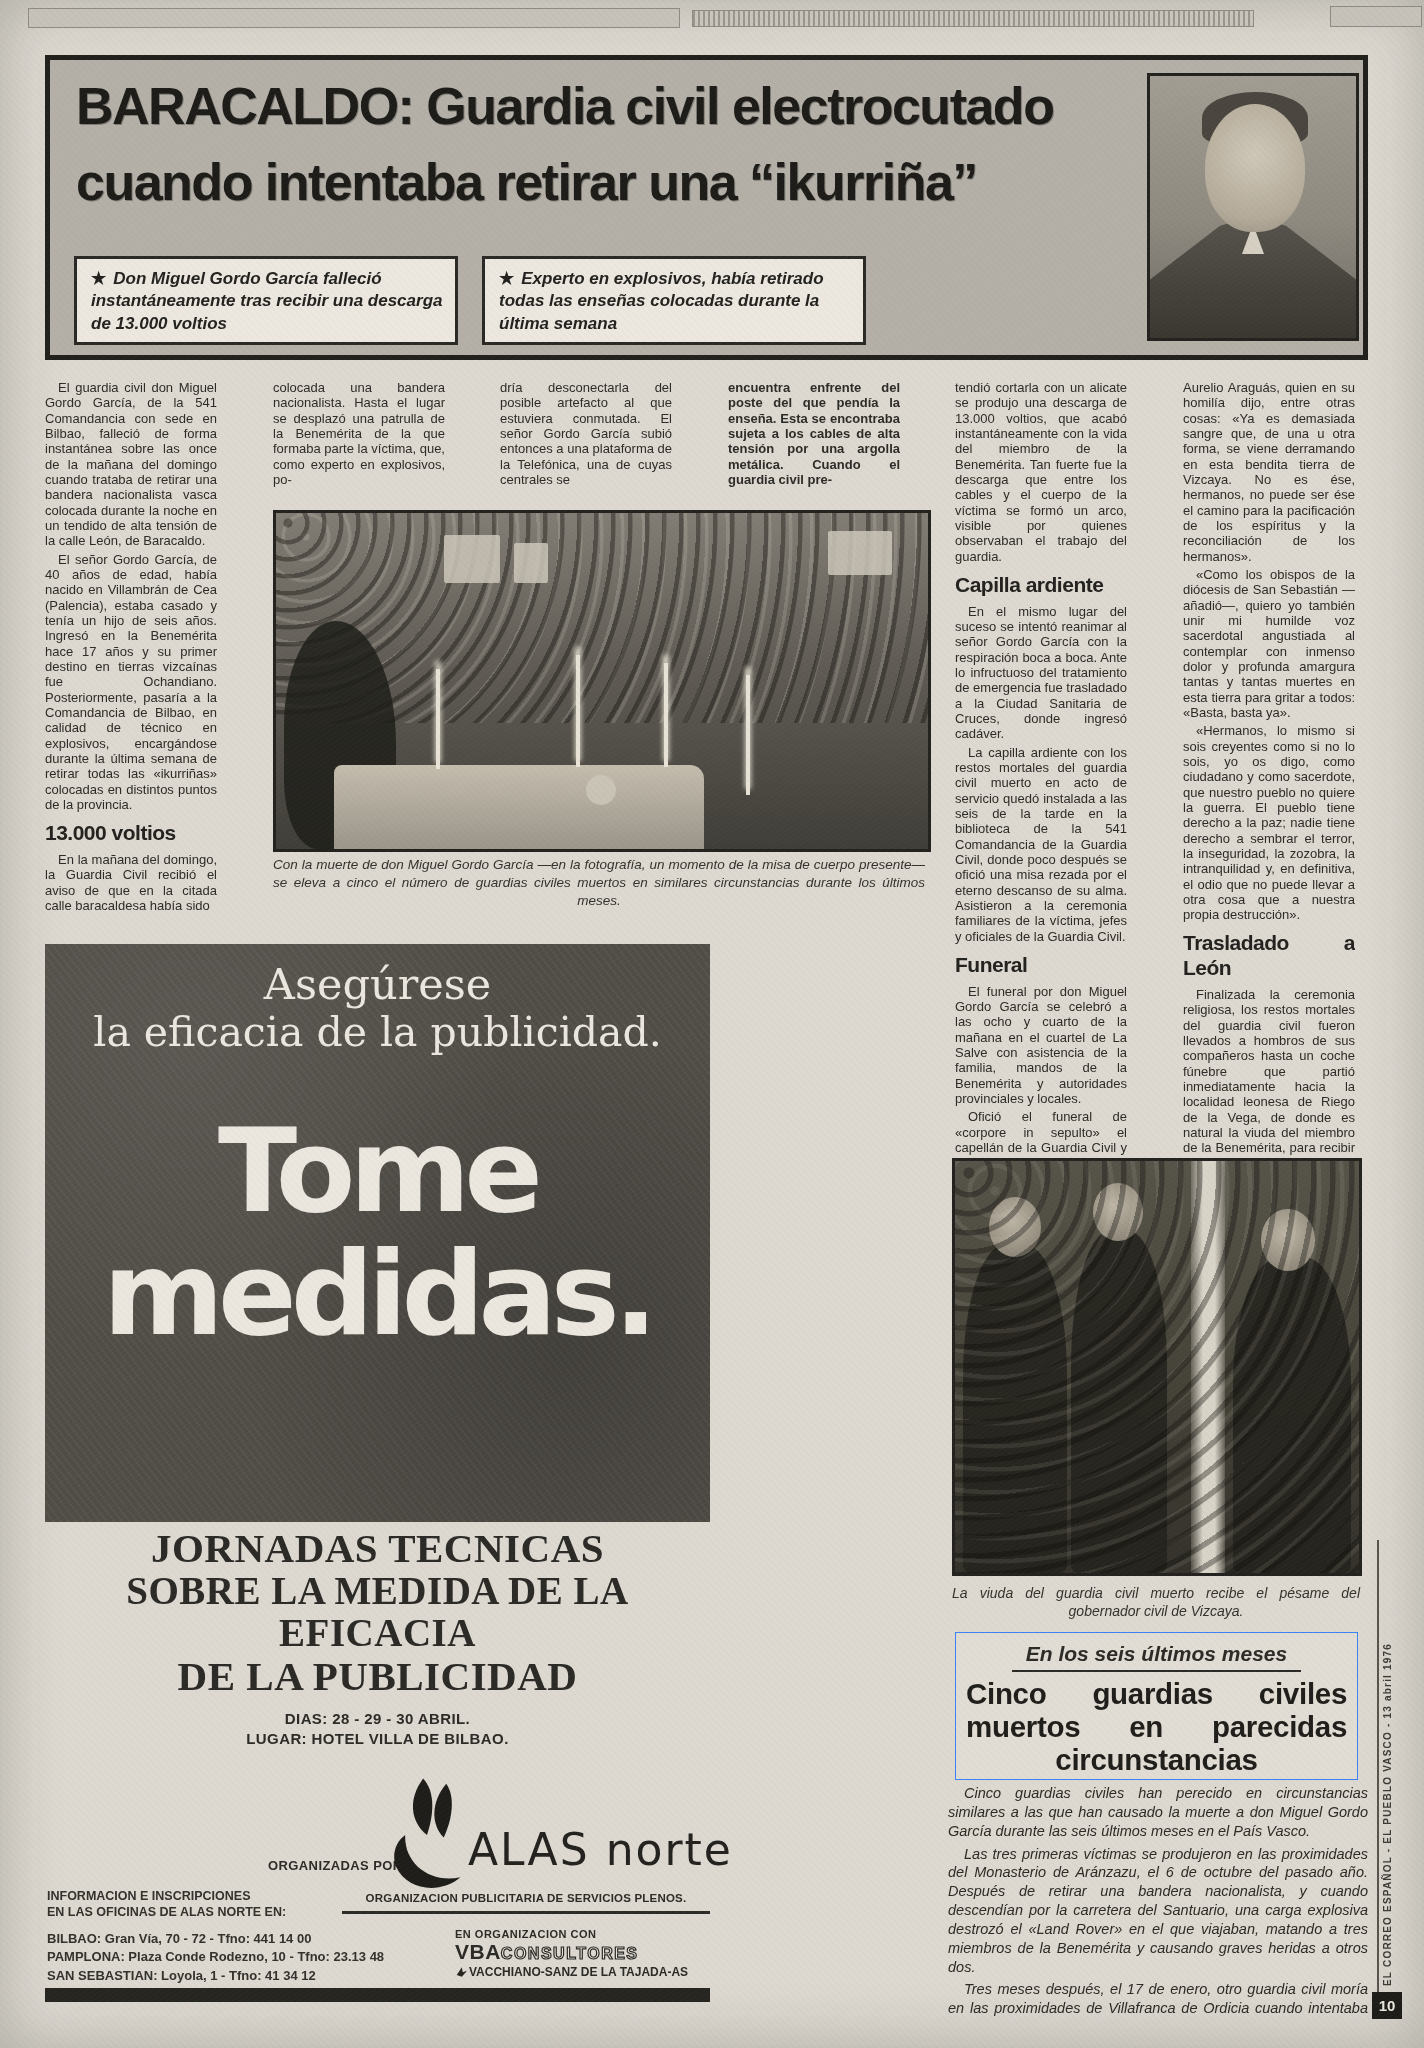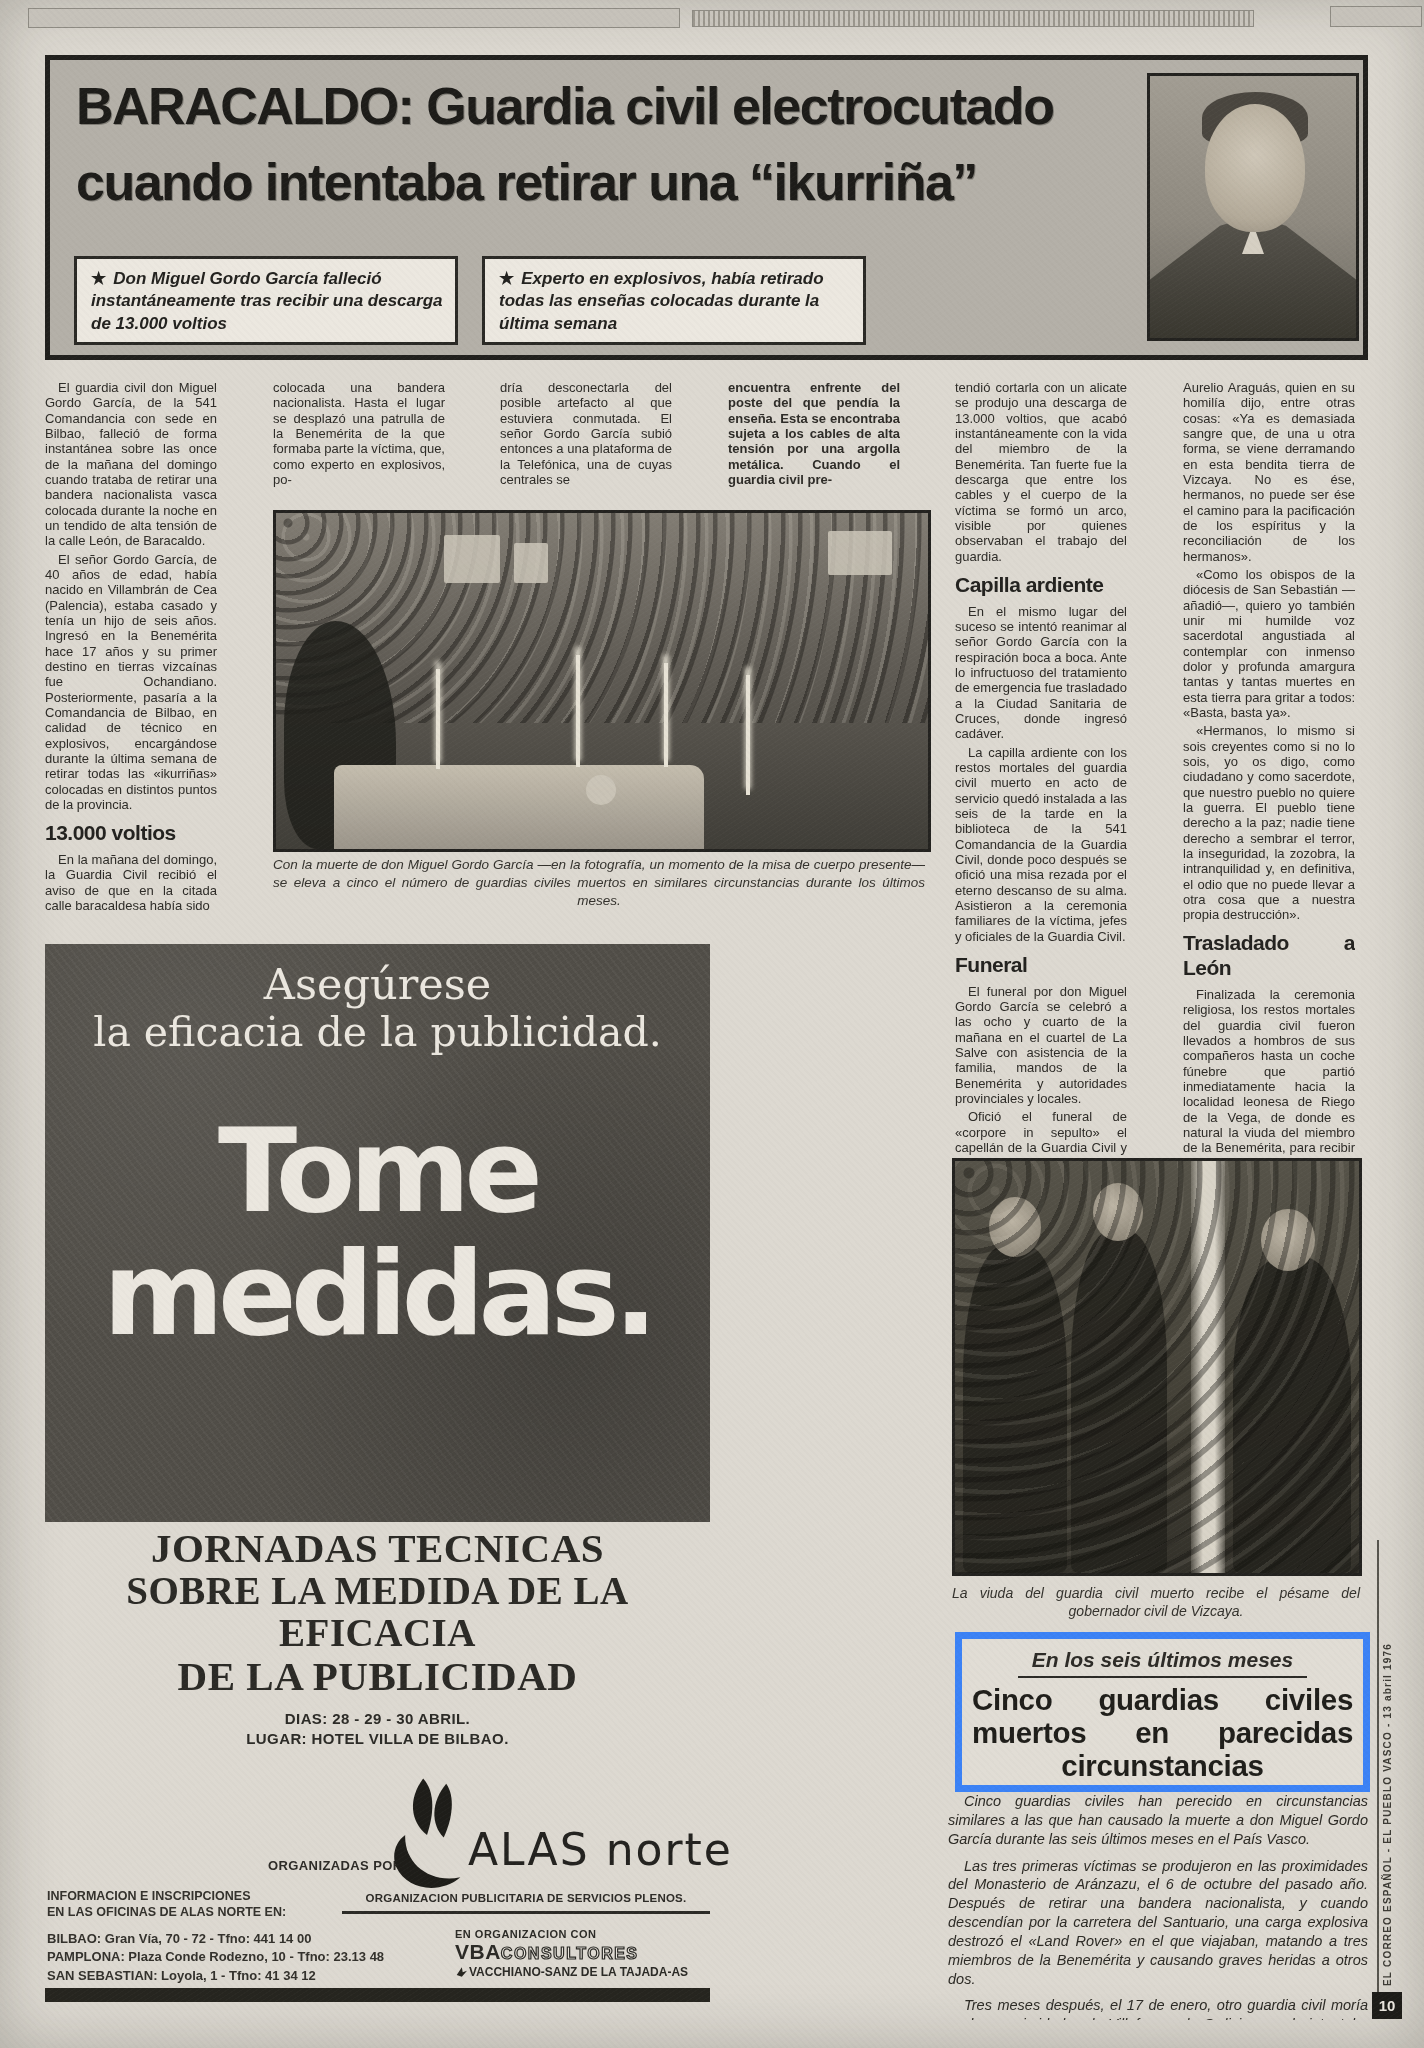--- a/index.html
+++ b/index.html
@@ -76,29 +76,29 @@
   .collab-sub{font-weight:bold;font-size:12px;margin-top:1px;}
   .ad-bar{position:absolute;left:45px;top:1988px;width:665px;height:14px;background:#26251f;}
   
   .widow{left:952px;top:1158px;width:404px;height:412px;background:linear-gradient(180deg,#565349 0%,#454238 55%,#33312a 100%);}
   .w-mottle{left:0;top:0;width:404px;height:412px;opacity:.7;background:
     repeating-radial-gradient(circle at 14px 12px,rgba(15,14,11,.5) 0 5px,transparent 6px 19px),
     repeating-radial-gradient(circle at 40px 30px,rgba(225,218,202,.14) 0 4px,transparent 5px 23px);}
   .w-col{left:236px;top:0;width:34px;height:412px;background:linear-gradient(90deg,rgba(225,220,208,.2),#d9d4c8 35%,#d9d4c8 70%,rgba(225,220,208,.2));}
   .w-head{border-radius:50%;background:radial-gradient(circle at 45% 40%,#bcb4a4,#8d8678 80%);}
   .w-body{border-radius:40% 40% 8px 8px;background:#23221d;opacity:.88;}
-  .box6{position:absolute;left:955px;top:1632px;width:401px;height:146px;border:7px solid #3b82f6;
+  .box6{position:absolute;left:955px;top:1632px;width:401px;height:146px;border:1px solid #3b82f6;
     background:rgba(232,228,220,.35);text-align:center;}
   .kicker{display:inline-block;margin-top:9px;font-weight:bold;font-style:italic;font-size:21px;
     border-bottom:2px solid #2b2a26;padding:0 14px 4px;}
   .box6-head{font-weight:bold;font-size:29.5px;line-height:1.12;letter-spacing:-.3px;margin:5px 10px 0;
     text-align:justify;text-align-last:center;color:#1f1e1a;}
   .bot-body{position:absolute;left:948px;top:1784px;width:420px;font-style:italic;font-size:14.5px;
     line-height:1.3;text-align:justify;color:#2c2a25;overflow:hidden;height:236px;}
-  .bot-body p{margin:8px 0 4px;text-indent:16px;}
+  .bot-body p{margin:0 0 4px;text-indent:16px;}
   
   .edge-line{position:absolute;left:1377px;top:1540px;height:452px;border-left:2px solid #56544d;}
   .vtext{position:absolute;left:1382px;top:1546px;height:440px;writing-mode:vertical-rl;
     transform:rotate(180deg);font-weight:bold;font-size:10px;letter-spacing:1.2px;color:#3c3a34;white-space:nowrap;}
   .pagenum{position:absolute;left:1372px;top:1992px;width:30px;height:27px;background:#1d1c18;
     color:#e9e5dd;font-weight:bold;font-size:15px;line-height:27px;text-align:center;}
 </style>
 </head>
 <body>
 

